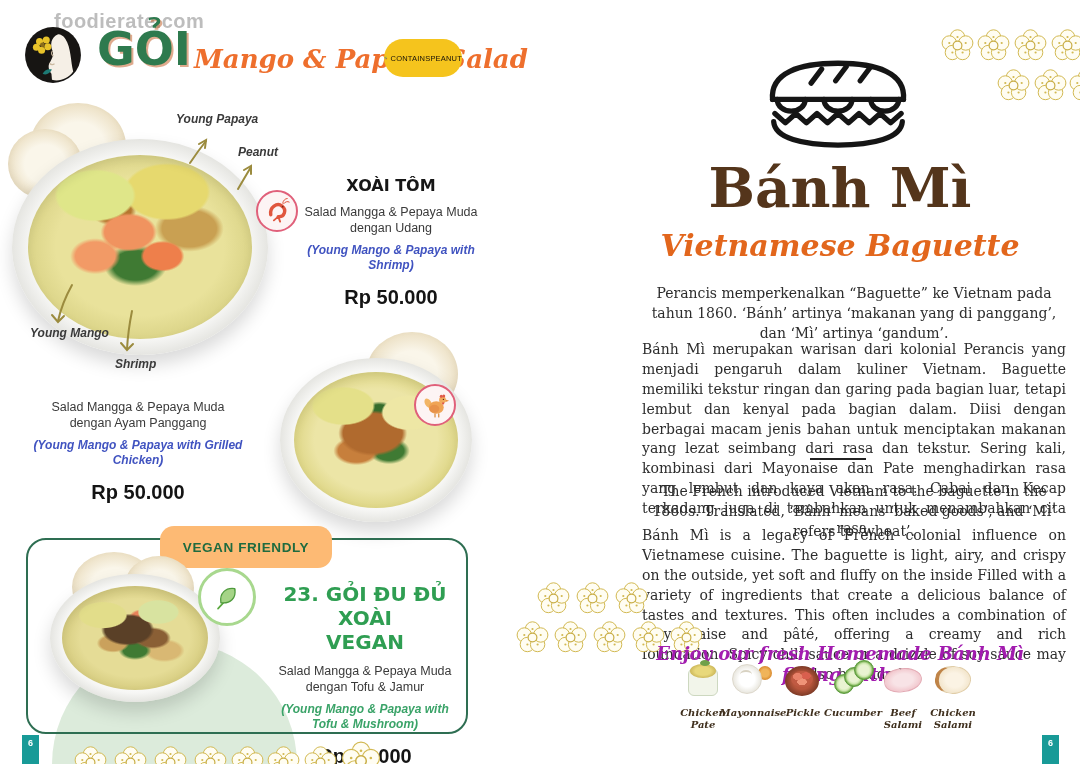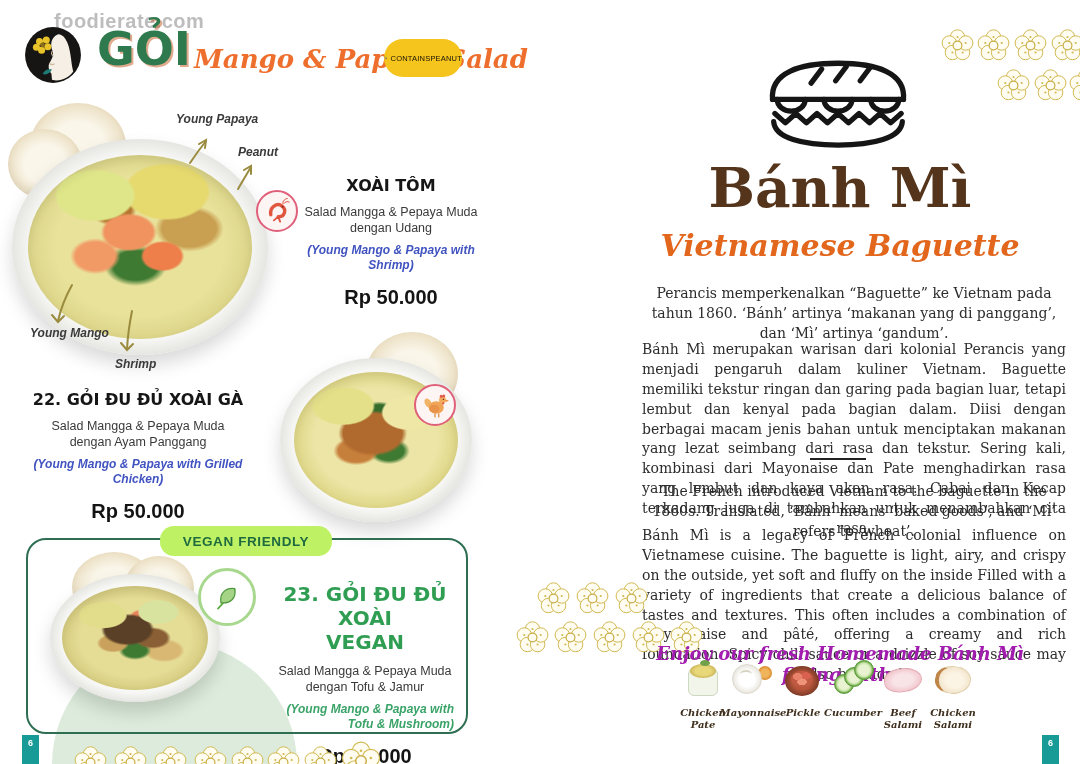--- a/index.html
+++ b/index.html
@@ -71,29 +71,29 @@
 
   
   .item { position:absolute; text-align:center; }
   .item-title { font-family:"DejaVu Sans",sans-serif; font-size:16px; font-weight:800;
                 color:#161616; line-height:1.2; }
   .item-desc { font-size:12.5px; color:#3a3a3a; line-height:1.3; margin-top:9px; font-weight:500; }
   .item-en { font-size:12px; font-style:italic; font-weight:700; color:#4053c0;
              line-height:1.3; margin-top:6px; }
   .item-price { font-size:20px; font-weight:800; color:#141414; margin-top:12px; }
   .green-t { color:#2f9e52 !important; }
-  .green-e { color:#3aa368 !important;text-align:right; }
+  .green-e { color:#3aa368 !important; }
 
   
   .green-circle { left:52px; top:642px; width:245px; height:245px; border-radius:50%;
                   background:#dcebdb; }
   .vegan-box { left:26px; top:538px; width:442px; height:196px;
                border:2.5px solid #2e6e52; border-radius:20px; background:transparent; }
-  .vegan-pill { left:160px; top:526px; width:172px; height:30px; border-radius:14px;
-                background:#bef264; color:#1f6b3f; font-weight:800; font-size:13.5px;
+  .vegan-pill { left:160px; top:526px; width:172px; height:42px; border-radius:14px;
+                background:#fdba74; color:#1f6b3f; font-weight:800; font-size:13.5px;
                 letter-spacing:.6px; display:flex; align-items:center; justify-content:center; }
 
   
   .pagenum { width:17px; height:29px; background:#189a97; color:#ffffff;
              font-size:9px; font-weight:700; text-align:center; padding-top:3px; }
 
   
   .banh-title { left:640px; width:400px; top:160px; text-align:center;
                 font-family:"DejaVu Serif",serif; font-size:55px; font-weight:700;
                 color:#54351b; line-height:1; }
@@ -262,21 +262,20 @@
       <circle cx="34" cy="10" r="2.4" fill="#e05a4a"></circle>
         <circle cx="38" cy="9.5" r="2.4" fill="#e05a4a"></circle>
       <path d="M41 15 l5.5 2 -5.5 2 Z" fill="#e8903c"></path>
       <circle cx="37" cy="21.5" r="1.8" fill="#e05a4a"></circle>
       <circle cx="37.5" cy="15" r="1.1" fill="#5a2d12"></circle>
       <path d="M24 38 v5 M30 38 v5" stroke="#d98a3c" stroke-width="2" stroke-linecap="round"></path>
     </svg>
   </div>
 
   <div class="item" style="left:18px;top:390px;width:240px">
-    <div class="item-title" style="white-space:nowrap">22. GỎI ĐU ĐỦ XOÀI GÀ</div>
     <div class="item-desc" style="width:200px;margin-left:20px">Salad Mangga &amp; Pepaya Muda dengan Ayam Panggang</div>
     <div class="item-en" style="width:210px;margin-left:15px">(Young Mango &amp; Papaya with Grilled Chicken)</div>
     <div class="item-price">Rp 50.000</div>
   </div>
 
   <div class="abs green-circle"></div>
   <div class="abs vegan-box"></div>
   <div class="abs vegan-pill">VEGAN FRIENDLY</div>
 
   <div class="dish" style="left:46px;top:552px;width:178px;height:152px">

